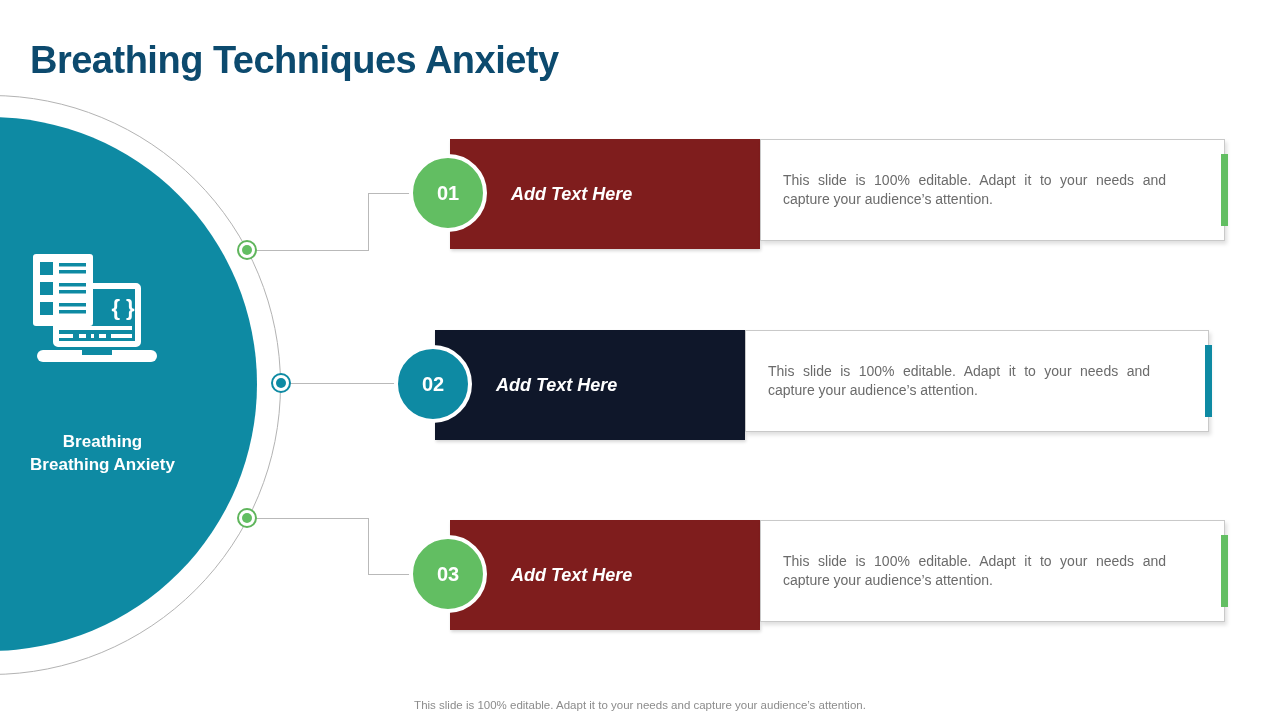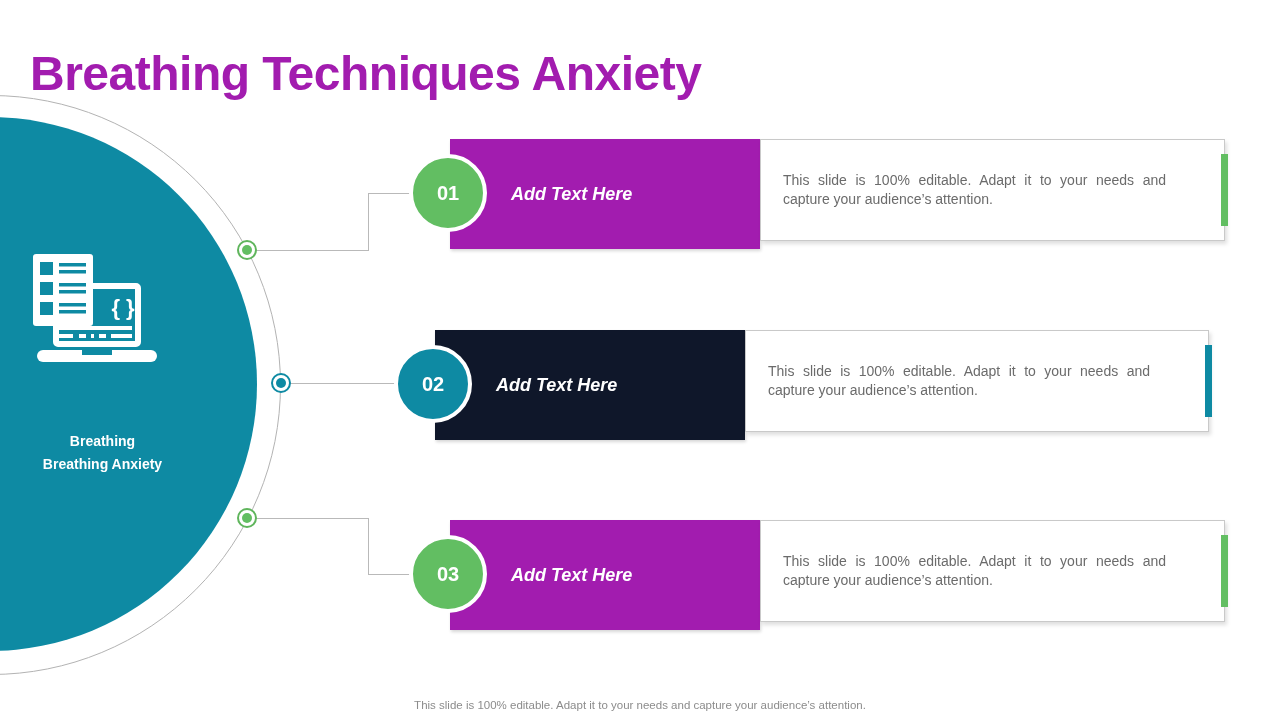--- a/index.html
+++ b/index.html
@@ -1,36 +1,36 @@
 <!DOCTYPE html>
 <html><head>
 <meta charset="utf-8">
 <style>
   html,body{margin:0;padding:0;background:#fff;}
   .slide{
     position:relative;width:1280px;height:720px;background:#ffffff;
     overflow:hidden;font-family:"Liberation Sans",sans-serif;
   }
   .page-title{
-    position:absolute;left:30px;top:14px;font-size:48px;letter-spacing:-0.5px;
-    color:#a21caf;white-space:nowrap;
+    position:absolute;left:30px;top:14px;font-size:38px;letter-spacing:-0.5px;
+    color:#0c4a6e;white-space:nowrap;
   }
   
   .arc-ring{
     position:absolute;left:-299px;top:95px;width:578px;height:578px;
     border:1px solid #b3b3b3;border-radius:50%;
   }
   .hub-circle{
     position:absolute;left:-277px;top:117px;width:534px;height:534px;
     background:#0E8AA3;border-radius:50%;
   }
   .hub-icon{position:absolute;left:31px;top:252px;width:132px;height:115px;}
   .hub-label{
     position:absolute;left:0;top:430px;width:205px;text-align:center;
-    color:#ffffff;font-weight:bold;font-size:14px;line-height:23px;
+    color:#ffffff;font-weight:bold;font-size:17px;line-height:23px;
   }
   
   .cline{position:absolute;background:#b9b9b9;}
   .l1h1{left:247px;top:250px;width:121px;height:1px;}
   .l1v {left:368px;top:193px;width:1px;height:58px;}
   .l1h2{left:368px;top:193px;width:44px;height:1px;}
   .l2h {left:281px;top:383px;width:116px;height:1px;}
   .l3h1{left:247px;top:518px;width:121px;height:1px;}
   .l3v {left:368px;top:518px;width:1px;height:57px;}
   .l3h2{left:368px;top:574px;width:44px;height:1px;}
@@ -41,21 +41,21 @@
   }
   .dot .dot-core{width:10px;height:10px;border-radius:50%;}
   .dot.green{border-color:#5fb55c;} .dot.green .dot-core{background:#62BE62;}
   .dot.teal{border-color:#0E8AA3;}  .dot.teal  .dot-core{background:#0E8AA3;}
   .dot1{left:237px;top:240px;} .dot2{left:271px;top:373px;} .dot3{left:237px;top:508px;}
   
   .bar{
     position:absolute;width:310px;height:110px;display:flex;align-items:center;
     box-shadow:1px 2px 3px rgba(0,0,0,0.16);
   }
-  .bar.green{background:#a21caf;text-align:center;} .bar.teal{background:#0f172a;}
+  .bar.green{background:#7f1d1d;text-align:center;} .bar.teal{background:#0f172a;}
   .num-circle{
     position:absolute;left:-41px;top:15px;width:70px;height:70px;border-radius:50%;
     border:4px solid #ffffff;display:flex;align-items:center;justify-content:center;
     color:#ffffff;font-weight:bold;font-size:20px;
   }
   .bar.green .num-circle{background:#62BE62;} .bar.teal .num-circle{background:#0E8AA3;}
   .bar-label{margin-left:61px;color:#ffffff;font-weight:bold;font-size:18px;font-style:italic;}
   .row1-bar{left:450px;top:139px;} .row2-bar{left:435px;top:330px;} .row3-bar{left:450px;top:520px;}
   
   .box{

